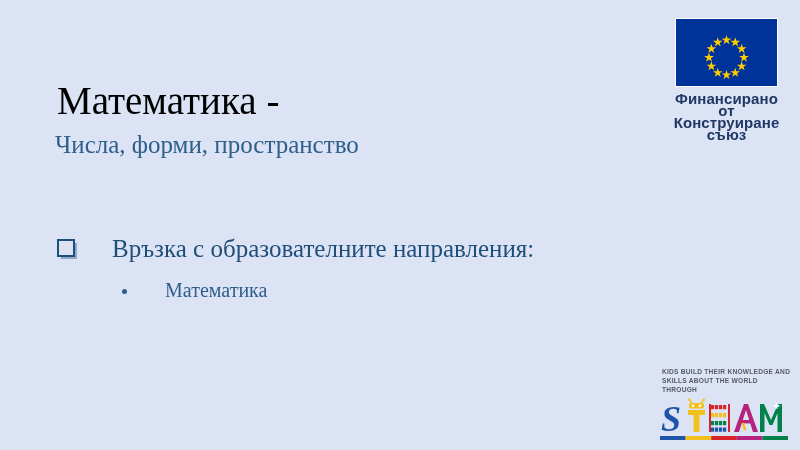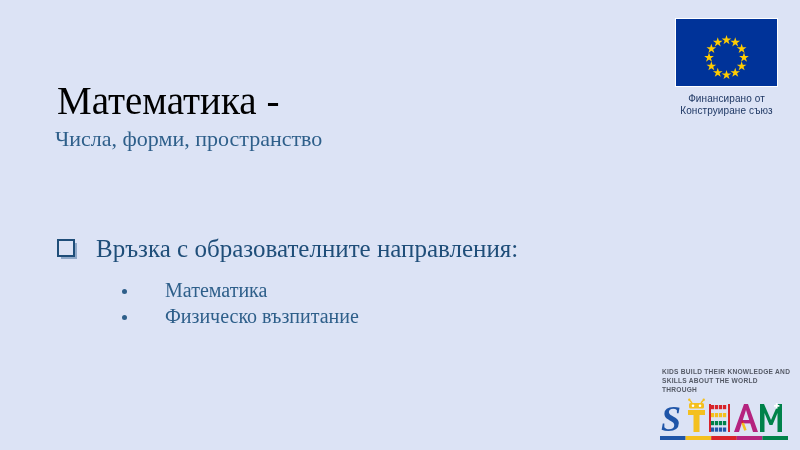--- a/index.html
+++ b/index.html
@@ -25,38 +25,39 @@
     font-family:"Liberation Serif",serif;
     font-size:39px;
     line-height:45px;
     color:#000000;
     font-weight:400;
     letter-spacing:0px;
     white-space:nowrap;
   }
   .slide-subtitle{
     font-family:"Liberation Serif",serif;
-    font-size:22px;
+    font-size:25px;
     line-height:32px;
     color:#2e5f8a;
     font-weight:400;
+    margin-top:6px;
     margin-left:-2px;
     white-space:nowrap;
   }
 
   
   .body-block{
     position:absolute;
     left:57px; top:234px;
     width:600px;
   }
   .lvl1-row{
     display:flex;
     align-items:flex-start;
-    gap:0px;
+    gap:16px;
     text-align:right;
   }
   .box-bullet{
     width:22px;height:22px;
     position:relative;
     flex:0 0 22px;
     margin-top:5px;
   }
   .box-bullet .shadow{
     position:absolute;left:4px;top:4px;
@@ -123,22 +124,22 @@
     background:#003399;
     border:1px solid #ffffff;
     margin:0 auto;
     position:relative;
     box-sizing:border-box;
   }
   .eu-flag svg{display:block;width:100%;height:100%;}
   .eu-caption{
     margin-top:6px;
     font-family:"Liberation Sans",sans-serif;
-    font-size:10px;
-    font-weight:normal;
+    font-size:15px;
+    font-weight:bold;
     line-height:12px;
     color:#1f3864;
     letter-spacing:0.1px;
   }
 
   
   .steam-logo{
     position:absolute;
     right:8px; bottom:8px;
     width:132px;
@@ -179,26 +180,20 @@
       </span>
       <span class="lvl1-text">Връзка с образователните направления:</span>
     </div>
 
     <ul class="lvl2-list">
       <li class="lvl2-row">
         <span class="dot-bullet">
             <i></i>
           </span>
         <span class="lvl2-text">Математика</span>
-      </li>
-      <li class="lvl2-row">
-        <span class="dot-bullet">
-            <i></i>
-          </span>
-        <span class="lvl2-text">Физическо възпитание</span>
       </li>
     </ul>
 
   </div>
 
   <div class="eu-logo">
     <div class="eu-flag">
       <svg viewBox="0 0 103 69" xmlns="http://www.w3.org/2000/svg">
         <rect x="0" y="0" width="103" height="69" fill="#003399"></rect>
         <g fill="#ffcc00">

